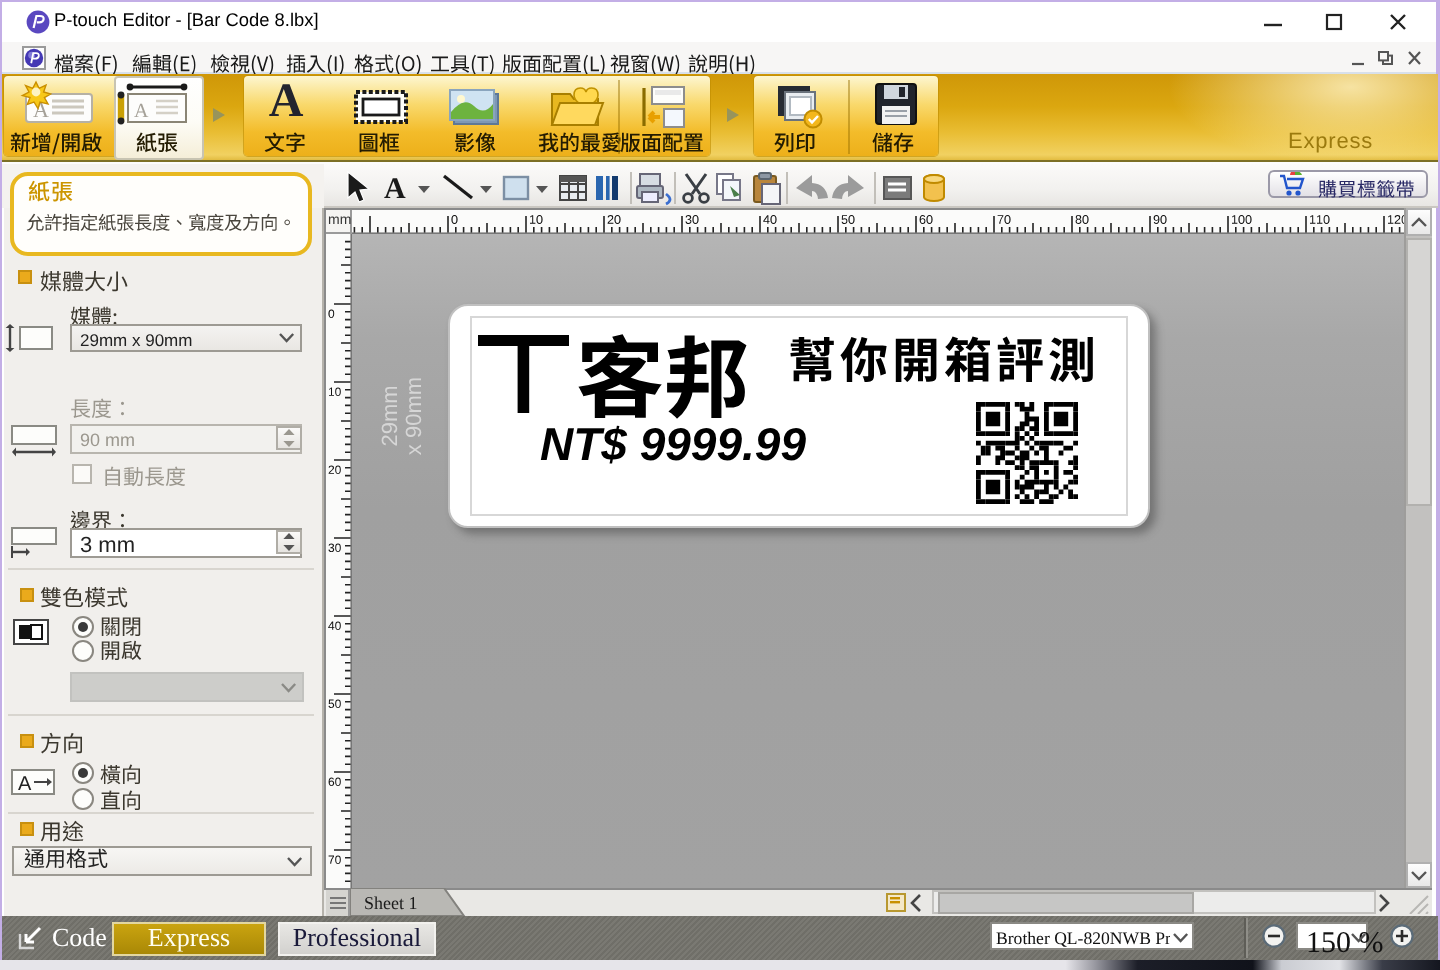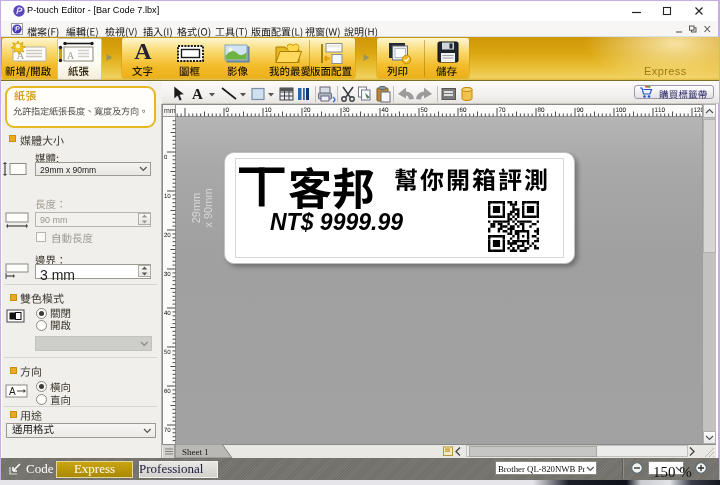--- a/index.html
+++ b/index.html
@@ -5,21 +5,21 @@
 .abs{position:absolute;}
 </style></head><body>
 <div class="abs" style="left:0;top:0;width:720px;height:480px;background:#c3aee6;"></div>
 <div class="abs" style="left:1px;top:1px;width:717px;height:478px;background:#ffffff;"></div>
 <div class="abs" style="left:0;top:480px;width:720px;height:5px;background:linear-gradient(90deg,#e6e5ea 0 74%,#9a9aa2 76%,#1c1e28 79%,#10121a 87%,#caccd2 89%,#e2e3e7 93%,#3a3d48 96%,#14161f 100%);"></div>
 <div class="abs" style="left:1px;top:1px;width:717px;height:20px;background:#ffffff;"></div>
 <svg class="abs" style="left:13px;top:5px" width="12" height="12">
 <circle cx="6" cy="6" r="5.7" fill="#5a48c0"></circle>
 <path d="M3.8 9 L5.2 3 H7 Q9 3 8.8 4.6 Q8.6 6.2 6.6 6.2 H5.4" fill="none" stroke="#fff" stroke-width="1.1"></path>
   </svg>
-<div class="abs" style="left:27px;top:5px;font-size:9.2px;color:#000;letter-spacing:0px;">P-touch Editor - [Bar Code 7.lbx]</div>
+<div class="abs" style="left:27px;top:5px;font-size:9.2px;color:#000;letter-spacing:0px;">P-touch Editor - [Bar Code 8.lbx]</div>
 <svg class="abs" style="left:625px;top:5px" width="90" height="12">
 <path d="M7 7.5 h9" stroke="#222" stroke-width="1.2"></path>
 <rect x="38.5" y="2.5" width="7" height="7" fill="none" stroke="#222" stroke-width="1.1"></rect>
 <path d="M70.5 2.5 l7 7 M77.5 2.5 l-7 7" stroke="#222" stroke-width="1.2"></path>
   </svg>
 <div class="abs" style="left:1px;top:21px;width:717px;height:16px;background:#f7f6f5;border-bottom:1px solid #d8e0ea;box-sizing:border-box;"></div>
 <svg class="abs" style="left:11px;top:23px" width="12" height="12">
 <rect x="0.5" y="0.5" width="11" height="11" fill="#fdfdfd" stroke="#9a9a9a"></rect>
 <circle cx="6" cy="6" r="4.6" fill="#4438b4"></circle>
     <circle cx="4.8" cy="4.6" r="1.7" fill="#8f88e0" opacity="0.8"></circle>
@@ -273,21 +273,21 @@
   </svg>
 <svg class="abs" style="left:3px;top:211px" width="28" height="18">
 <rect x="3" y="2" width="22" height="9" fill="#fdfdfb" stroke="#8a8a84"></rect>
 <path d="M4 15 h20" stroke="#444" stroke-width="1.2"></path>
     <path d="M3 15 l2-2.2 v4.4z M25 15 l-2-2.2 v4.4z" fill="#444"></path>
   </svg>
 <svg style="position:absolute;left:35px;top:251.5px;overflow:visible" width="32" height="15">
     <path d="M4.6 5.2V5.7H8.3V5.2ZM4.6 6.1V6.5H8.3V6.1ZM4.6 4.4V4.8H8.3V4.4ZM3.9 4H9.1V6.9H3.9ZM6.1 3.3 6.9 3.5Q6.7 3.7 6.6 3.9Q6.4 4.1 6.3 4.3L5.7 4.1Q5.8 3.9 5.9 3.7Q6 3.5 6.1 3.3ZM3.2 7.4H9.8V8.3H9.1V7.8H3.9V8.4H3.2ZM3.3 9.3H9.7V9.8H3.3ZM5.2 10.2H8.3V10.7H5.2ZM8.1 10.2H8.8Q8.8 10.2 8.8 10.3Q8.8 10.4 8.8 10.5Q8.7 11 8.5 11.3Q8.4 11.6 8.3 11.7Q8.1 11.8 8 11.8Q7.9 11.9 7.7 11.9Q7.5 11.9 7.2 11.9Q6.9 11.9 6.6 11.8Q6.5 11.7 6.5 11.6Q6.5 11.4 6.4 11.3Q6.7 11.4 7 11.4Q7.3 11.4 7.4 11.4Q7.6 11.4 7.7 11.3Q7.8 11.2 7.9 11Q8 10.8 8.1 10.3ZM5.3 9.6H6Q5.9 10.1 5.6 10.6Q5.4 11 5 11.3Q4.5 11.7 3.8 11.9Q3.7 11.8 3.6 11.6Q3.5 11.4 3.4 11.4Q4 11.2 4.4 10.9Q4.8 10.7 5 10.4Q5.2 10 5.3 9.6ZM5.9 6.9 6.6 6.7Q6.7 6.9 6.8 7.2Q6.9 7.4 7 7.5L6.2 7.7Q6.2 7.5 6.1 7.3Q6 7.1 5.9 6.9ZM5.9 8.7 6.5 8.6Q6.6 8.8 6.8 9.1Q6.9 9.3 7 9.5L6.3 9.7Q6.2 9.5 6.1 9.2Q6 9 5.9 8.7ZM7.2 7.6H7.8V8.3Q7.8 8.5 7.9 8.5Q7.9 8.6 8.1 8.6Q8.1 8.6 8.2 8.6Q8.4 8.6 8.5 8.6Q8.7 8.6 8.8 8.6Q8.9 8.6 9 8.6Q9.1 8.6 9.2 8.6Q9.3 8.6 9.4 8.6Q9.5 8.5 9.6 8.5Q9.6 8.6 9.6 8.7Q9.6 8.8 9.7 9Q9.6 9 9.4 9Q9.2 9 9 9Q8.9 9 8.8 9Q8.6 9 8.4 9Q8.2 9 8 9Q7.9 9 7.8 9Q7.5 9 7.4 8.9Q7.3 8.8 7.2 8.7Q7.2 8.5 7.2 8.3ZM5.4 7.7H6.1Q6 8.1 5.7 8.4Q5.4 8.7 4.9 8.9Q4.3 9 3.6 9.2Q3.5 9.1 3.4 8.9Q3.3 8.8 3.2 8.7Q3.9 8.7 4.3 8.5Q4.8 8.4 5 8.2Q5.3 8 5.4 7.7ZM0.9 3.7 1.5 3.4Q1.8 3.7 2.2 4.2Q2.5 4.7 2.7 5L2.1 5.4Q2 5.2 1.8 4.9Q1.6 4.6 1.3 4.3Q1.1 4 0.9 3.7ZM0.5 5.8H2.7V6.4H0.5ZM2.4 10.6Q2.7 11.3 3.2 11.6Q3.8 12 4.6 12.1Q5.4 12.2 6.5 12.2Q7 12.2 7.7 12.1Q8.3 12.1 9 12.1Q9.7 12.1 10.2 12Q10.1 12.1 10.1 12.2Q10 12.4 10 12.5Q10 12.7 9.9 12.8Q9.4 12.8 8.9 12.8Q8.3 12.8 7.7 12.8Q7.1 12.9 6.5 12.9Q5.5 12.9 4.8 12.8Q4.1 12.7 3.5 12.5Q3 12.3 2.5 11.9Q2.1 11.5 1.8 10.8ZM2.3 8.4H2.5L2.7 8.4L3 8.5Q2.8 10.2 2.2 11.3Q1.7 12.4 0.9 13Q0.8 12.9 0.7 12.8Q0.6 12.7 0.5 12.6Q0.4 12.5 0.3 12.5Q1.1 11.9 1.6 10.9Q2.1 10 2.3 8.5ZM0.7 9.2V8.6L1 8.4H2.7L2.7 9H1.3Q1.1 9 0.9 9.1Q0.7 9.1 0.7 9.2ZM0.7 9.2Q0.6 9.1 0.6 9Q0.5 8.8 0.5 8.7Q0.4 8.6 0.4 8.5Q0.5 8.5 0.6 8.4Q0.7 8.3 0.9 8.2Q1 8.1 1.2 7.8Q1.4 7.5 1.6 7.1Q1.9 6.7 2.1 6.4Q2.3 6.1 2.4 5.8V5.8L2.6 5.7L3.2 5.9Q3 6.2 2.8 6.6Q2.5 6.9 2.2 7.3Q2 7.7 1.7 8.1Q1.5 8.5 1.3 8.7Q1.3 8.7 1.2 8.7Q1.1 8.8 1 8.9Q0.8 9 0.8 9Q0.7 9.1 0.7 9.2Z M12.9 6.1V7.3H18.6V6.1ZM12.9 4.4V5.5H18.6V4.4ZM12.1 3.7H19.4V7.9H12.1ZM16.9 7.5Q17.3 8 17.9 8.4Q18.4 8.9 19.2 9.2Q19.9 9.5 20.6 9.7Q20.5 9.8 20.4 9.9Q20.3 10.1 20.2 10.2Q20.1 10.3 20.1 10.4Q19.3 10.2 18.6 9.8Q17.9 9.4 17.3 8.9Q16.7 8.3 16.2 7.7ZM14.6 7.5 15.3 7.8Q14.9 8.3 14.3 8.9Q13.7 9.4 12.9 9.8Q12.2 10.2 11.5 10.5Q11.4 10.3 11.4 10.2Q11.3 10.1 11.2 10Q11.1 9.9 11 9.8Q11.7 9.6 12.4 9.2Q13.1 8.9 13.7 8.4Q14.3 8 14.6 7.5ZM13.8 9.3H14.6V10Q14.6 10.4 14.5 10.8Q14.4 11.2 14.2 11.6Q14 12 13.5 12.4Q13 12.8 12.3 13.1Q12.2 13 12.1 12.9Q12 12.7 11.9 12.6Q11.8 12.5 11.7 12.4Q12.4 12.2 12.8 11.9Q13.2 11.6 13.4 11.2Q13.6 10.9 13.7 10.6Q13.8 10.2 13.8 10ZM15.3 4.1H16.1V7.6H15.3ZM17.1 9.3H17.9V13H17.1Z M26.2 6.5Q25.9 6.5 25.7 6.3Q25.5 6 25.5 5.7Q25.5 5.3 25.7 5.1Q25.9 4.9 26.2 4.9Q26.6 4.9 26.8 5.1Q27 5.3 27 5.7Q27 6 26.8 6.3Q26.6 6.5 26.2 6.5ZM26.2 11.6Q25.9 11.6 25.7 11.4Q25.5 11.2 25.5 10.8Q25.5 10.5 25.7 10.2Q25.9 10 26.2 10Q26.6 10 26.8 10.2Q27 10.5 27 10.8Q27 11.2 26.8 11.4Q26.6 11.6 26.2 11.6Z" fill="#3c382f"></path>
   </svg>
 <div class="abs" style="left:35px;top:263.5px;width:116px;height:15px;background:#fff;border:1px solid #9d9a93;box-sizing:border-box;"></div>
-<div class="abs" style="left:40px;top:266.5px;font-size:14px;color:#222;">3 mm</div>
+<div class="abs" style="left:40px;top:266.5px;font-size:11px;color:#222;">3 mm</div>
 <div class="abs" style="left:138px;top:264.5px;width:13px;height:12px;background:linear-gradient(180deg,#fbfaf9,#e6e4e0);border:1px solid #b0ada6;box-sizing:border-box;"></div>
 <svg class="abs" style="left:140px;top:265.5px" width="9" height="10">
     <path d="M4.5 0.5 l2.8 3 h-5.6z" fill="#555"></path>
     <path d="M4.5 9.5 l2.8-3 h-5.6z" fill="#555"></path>
   </svg>
 <svg class="abs" style="left:3px;top:262px" width="28" height="18">
 <rect x="3" y="2" width="22" height="8" fill="#fdfdfb" stroke="#8a8a84"></rect>
 <path d="M3 14 h8" stroke="#444" stroke-width="1.2"></path>
     <path d="M12 14 l-2-2 v4z" fill="#444"></path>
 <path d="M3 11 v6" stroke="#444" stroke-width="1"></path>
@@ -486,21 +486,21 @@
 <div class="abs" style="left:1px;top:458px;width:718px;height:22px;
 background:repeating-linear-gradient(135deg,rgba(255,255,255,0.05) 0 1px,rgba(0,0,0,0.03) 1px 2px),#73726b;"></div>
 <svg class="abs" style="left:9px;top:463px" width="13" height="12">
 <path d="M11 1 L4 8 M4 8 v-4 M4 8 h4" stroke="#fff" stroke-width="1.5" fill="none"></path>
 <path d="M1 4 v7 h7" stroke="#d8d8d8" stroke-width="1.2" fill="none"></path>
   </svg>
 <div class="abs" style="left:26px;top:461px;font-family:'Liberation Serif';font-size:13px;color:#fff;">Code</div>
 <div class="abs" style="left:56px;top:461px;width:77px;height:17px;background:linear-gradient(180deg,#caa410,#a98806);border:1px solid #e3d7a0;box-sizing:border-box;"></div>
 <div class="abs" style="left:56px;top:461px;width:77px;text-align:center;font-family:'Liberation Serif';font-size:13px;color:#fffef0;">Express</div>
 <div class="abs" style="left:139px;top:461px;width:79px;height:17px;background:linear-gradient(180deg,#e8e7e4,#d2d1ce);border:1px solid #f2f1ee;box-sizing:border-box;"></div>
-<div class="abs" style="left:139px;top:461px;width:64px;text-align:center;font-family:'Liberation Serif';font-size:13px;color:#1a1a3a;">Professional</div>
+<div class="abs" style="left:139px;top:461px;width:79px;text-align:center;font-family:'Liberation Serif';font-size:13px;color:#1a1a3a;">Professional</div>
 <div class="abs" style="left:495px;top:461px;width:102px;height:14px;background:#fff;border:1px solid #8a8984;box-sizing:border-box;"></div>
 <div class="abs" style="left:498px;top:463.5px;width:87px;overflow:hidden;font-family:'Liberation Serif';font-size:8.8px;color:#111;white-space:nowrap;">Brother QL-820NWB Prin</div>
 <svg class="abs" style="left:586px;top:466px" width="9" height="6">
     <path d="M1 1 l3.3 3.5 L7.6 1" fill="none" stroke="#555" stroke-width="1.2"></path>
   </svg>
 <div class="abs" style="left:622px;top:459px;width:1px;height:20px;background:#5e5d57;"></div>
 <div class="abs" style="left:623px;top:459px;width:1px;height:20px;background:#8f8e88;"></div>
 <svg class="abs" style="left:631px;top:462px" width="12" height="12">
 <circle cx="6" cy="6" r="5.3" fill="#f2f2f0" stroke="#5b6b78" stroke-width="1.1"></circle>
     <path d="M3 6 h6" stroke="#2a2a2a" stroke-width="1.3"></path>

